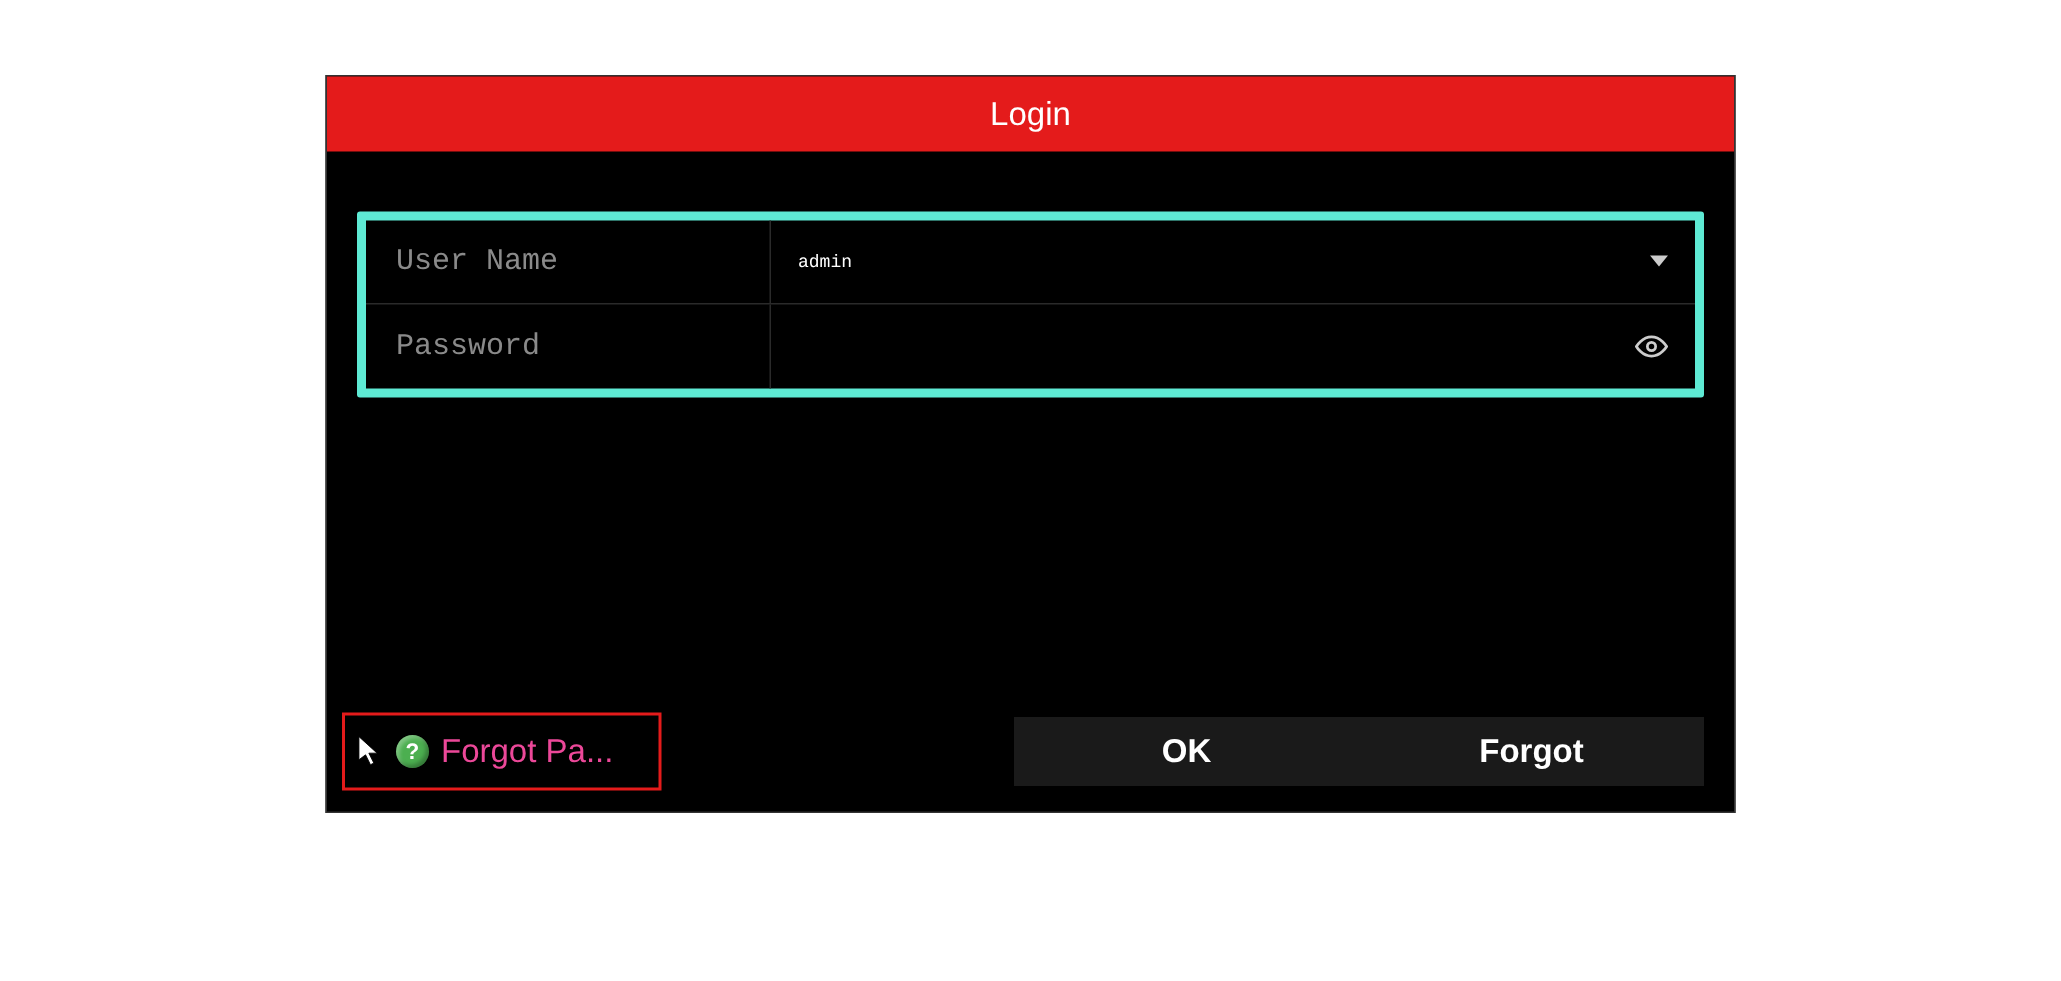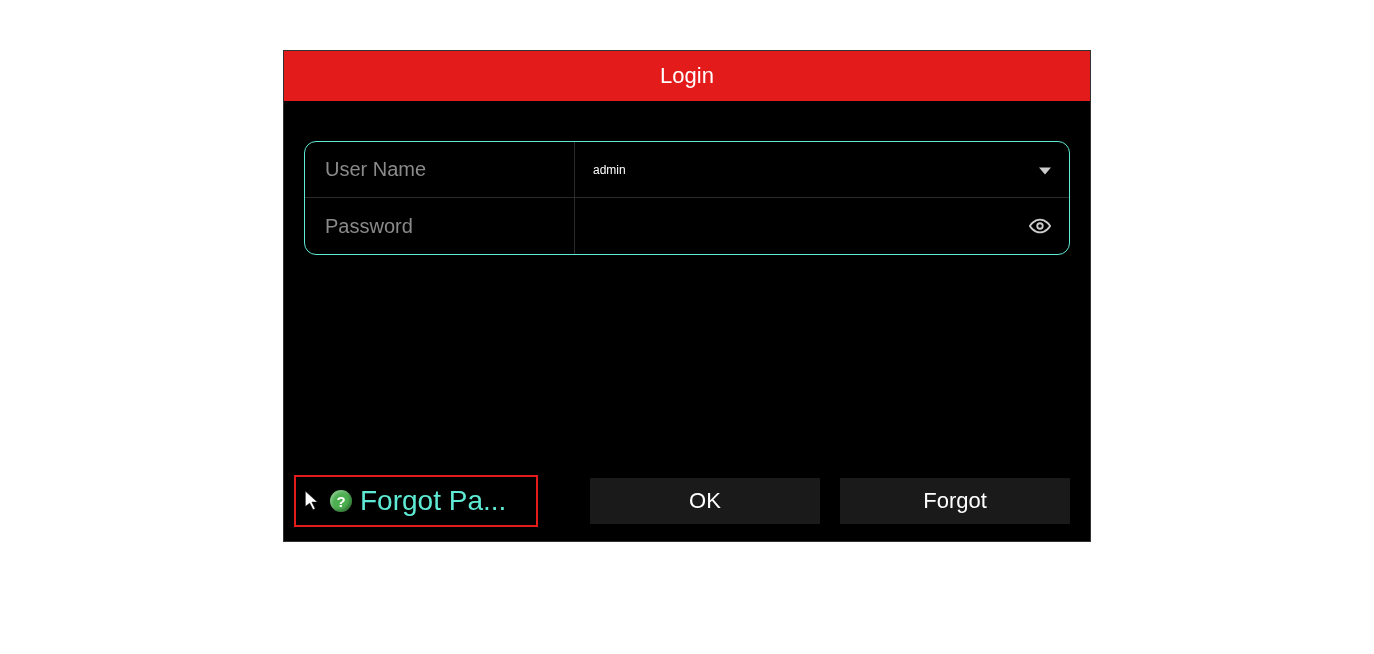--- a/index.html
+++ b/index.html
@@ -7,40 +7,41 @@
     width: 1374px;
     height: 654px;
     background: #ffffff;
     font-family: Arial, sans-serif;
     display: flex;
     align-items: flex-start;
     justify-content: center;
     padding-top: 50px;
   }
   .dialog {
-    width: 808px;
+    width: 940px;
     background: #000000;
     border: 1px solid #333;
   }
   .titlebar {
     background: #e41b1b;
     color: #ffffff;
     text-align: center;
     font-size: 22px;
     padding: 12px 0;
     font-weight: 400;
   }
   .body {
     padding: 40px 20px 0 20px;
     min-height: 370px;
   }
   .form-table {
     width: 100%;
-    border: 1px solid #5eead4;
-    border-radius: 12px;
+    border: 6px solid #5eead4;
+    border-radius: 2px;
+    font-family: Liberation Mono, monospace;
   }
   .form-row {
     display: flex;
     border-bottom: 1px solid #2a2a2a;
     height: 56px;
     align-items: center;
   }
   .form-row:last-child { border-bottom: none; }
   .form-label {
     width: 270px;
@@ -99,34 +100,34 @@
     border-radius: 50%;
     display: inline-flex;
     align-items: center;
     justify-content: center;
     color: #ffffff;
     font-size: 15px;
     font-weight: bold;
     box-shadow: inset -2px -2px 3px rgba(0,0,0,0.3), inset 2px 2px 3px rgba(255,255,255,0.3);
   }
   .forgot-text {
-    color: #5eead4;
-    font-size: 28px;
+    color: #ec4899;
+    font-size: 22px;
   }
   .spacer { flex: 1; }
   .btn {
     background: #1a1a1a;
     color: #ffffff;
     border: none;
     font-size: 22px;
     padding: 10px 0;
     width: 230px;
     text-align: center;
-    margin-left: 20px;
     cursor: pointer;
+    font-weight: bold;
   }
 </style>
 </head>
 <body>
 
 <div class="dialog">
   <div class="titlebar">Login</div>
 
   <div class="body">
     <div class="form-table">

